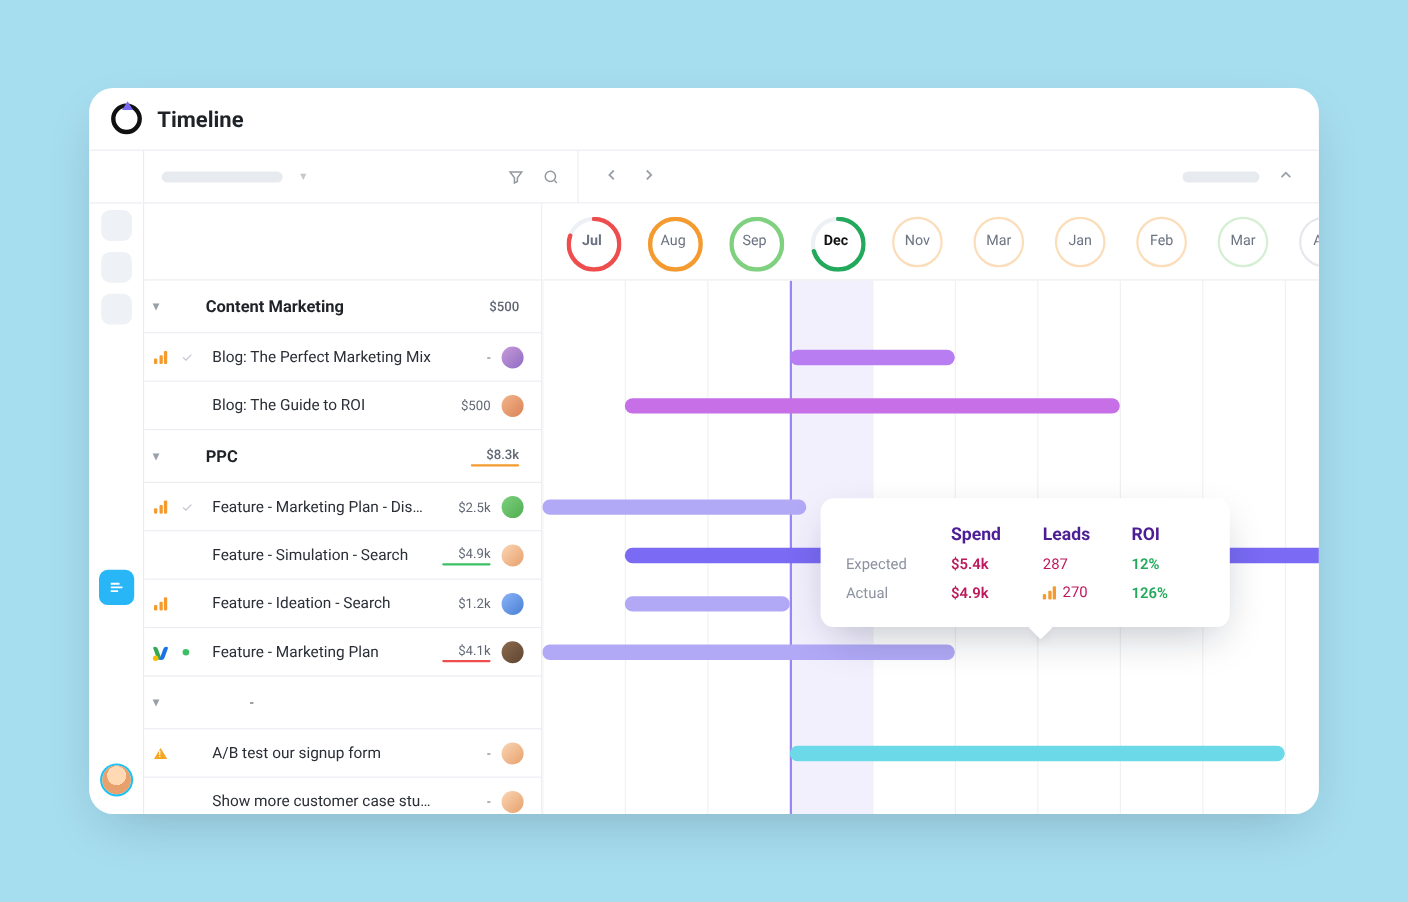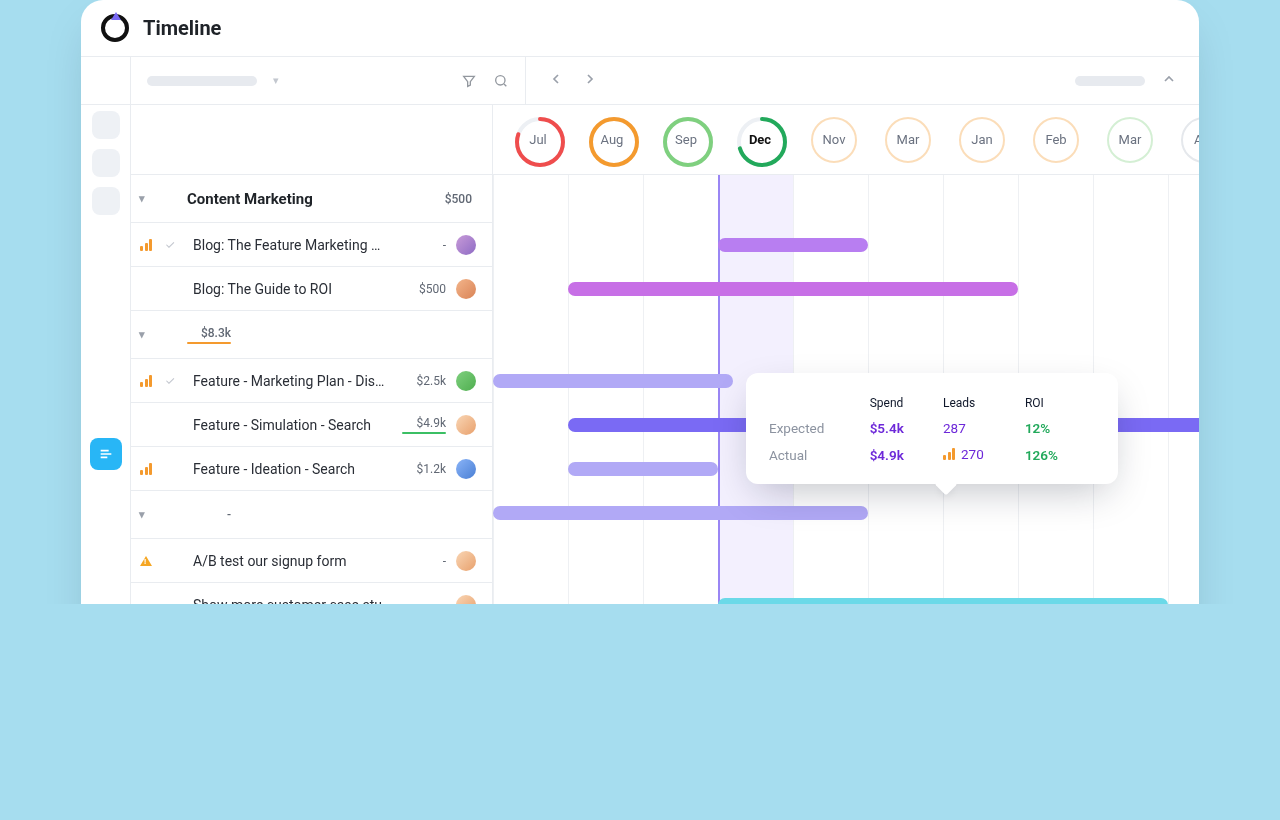--- a/index.html
+++ b/index.html
@@ -23,22 +23,22 @@
   }
   *{box-sizing:border-box;}
   body{
     margin:0;
     font-family:-apple-system,BlinkMacSystemFont,"Segoe UI",Roboto,Inter,sans-serif;
     background:var(--bg-sky);
     color:var(--text);
     -webkit-font-smoothing:antialiased;
   }
   .stage{
-    width:1280px;height:604px;
-    display:flex;align-items:flex-start;justify-content:center;
+    width:1280px;height:820px;
+    display:flex;align-items:center;justify-content:center;
   }
   .window{
     width:1118px;height:660px;
     background:var(--app-bg);
     border-radius:22px;
     box-shadow:var(--shadow);
     overflow:hidden;
     display:flex;
     flex-direction:column;
     position:relative;
@@ -175,22 +175,22 @@
   }
 
   
   .card{
     position:absolute;z-index:5;background:#fff;border-radius:12px;
     box-shadow:0 14px 40px -10px rgba(15,23,42,.28);
     padding:14px 22px 12px;font-size:13.5px;
     width:372px;
   }
   .card table{border-collapse:separate;border-spacing:0 8px;width:100%}
-  .card th{font-weight:400;color:#0f172a;text-align:left;padding-right:22px;font-size:12px}
-  .card td{color:#6d28d9;padding-right:22px}
+  .card th{font-weight:700;color:#4c1d95;text-align:left;padding-right:22px;font-size:16px}
+  .card td{color:#be185d;padding-right:22px}
   .card td:first-child{color:#8c93a0}
   .card .roi{color:var(--green);font-weight:600}
   .card .leads-actual{display:inline-flex;align-items:center;gap:6px}
   .card:after{
     content:"";position:absolute;bottom:-8px;left:192px;width:16px;height:16px;
     background:#fff;transform:rotate(45deg);border-radius:2px;
     box-shadow:4px 4px 10px -4px rgba(15,23,42,.15);
   }
 
   
@@ -285,37 +285,38 @@
             </div>
             <div class="task">
               <span class="icon-slot">
                 <span class="icon-analytics" style="color: rgb(244, 154, 46);">
                   <i></i>
                   <i></i>
                   <i></i>
                 </span>
               </span>
               <span class="chk-slot">✓</span>
-              <span class="tname">Blog: The Feature Marketing Mix</span>
+              <span class="tname">Blog: The Perfect Marketing Mix</span>
               <span class="amount-box">
                 <span class="amount">-</span>
               </span>
               <span class="avatar av av-1"></span>
             </div>
             <div class="task">
               <span class="icon-slot"></span>
               <span class="chk-slot"></span>
               <span class="tname">Blog: The Guide to ROI</span>
               <span class="amount-box">
                 <span class="amount">$500</span>
               </span>
               <span class="avatar av av-2"></span>
             </div>
             <div class="group">
               <span class="caret">▾</span>
+              <span class="label">PPC</span>
               <span class="amount-box">
                 <span class="amount">$8.3k</span>
                 <span class="amount-underline" style="background:#f49a2e"></span>
               </span>
             </div>
             <div class="task">
               <span class="icon-slot">
                 <span class="icon-analytics" style="color: rgb(244, 154, 46);">
                   <i></i>
                   <i></i>
@@ -347,20 +348,36 @@
                   <i></i>
                 </span>
               </span>
               <span class="chk-slot"></span>
               <span class="tname">Feature - Ideation - Search</span>
               <span class="amount-box">
                 <span class="amount">$1.2k</span>
               </span>
               <span class="avatar av av-4"></span>
             </div>
+            <div class="task">
+              <span class="icon-slot">
+                <span class="icon-adwords">
+                  <span></span>
+                </span>
+              </span>
+              <span class="chk-slot">
+                <span class="dot-status"></span>
+              </span>
+              <span class="tname">Feature - Marketing Plan</span>
+              <span class="amount-box">
+                <span class="amount">$4.1k</span>
+                <span class="amount-underline" style="background: rgb(239, 77, 77);"></span>
+              </span>
+              <span class="avatar av av-5"></span>
+            </div>
             <div class="group">
               <span class="caret">▾</span>
               <span class="amount-box">
                 <span class="amount">-</span>
               </span>
             </div>
             <div class="task">
               <span class="icon-slot">
                 <span class="icon-warn"></span>
               </span>
@@ -378,21 +395,21 @@
               <span class="amount-box">
                 <span class="amount">-</span>
               </span>
               <span class="avatar av av-b"></span>
             </div>
           </div>
       </div>
 
       <div class="timeline">
         <div class="months" id="months">
-            <div class="month" style="border: 2px solid transparent;">
+            <div class="month" style="border: 2px solid transparent; font-weight: bold;">
               <span>Jul</span>
               <svg viewBox="0 0 50 50">
                 <circle cx="25" cy="25" r="23" fill="none" stroke="#edf0f4" stroke-width="4"></circle>
                 <circle cx="25" cy="25" r="23" fill="none" stroke="#ef4d4d" stroke-width="4" stroke-linecap="round" stroke-dasharray="115.61060965210439 144.51326206513048"></circle>
               </svg>
             </div>
             <div class="month" style="border: 2px solid transparent;">
               <span>Aug</span>
               <svg viewBox="0 0 50 50">
                 <circle cx="25" cy="25" r="23" fill="none" stroke="#edf0f4" stroke-width="4"></circle>

